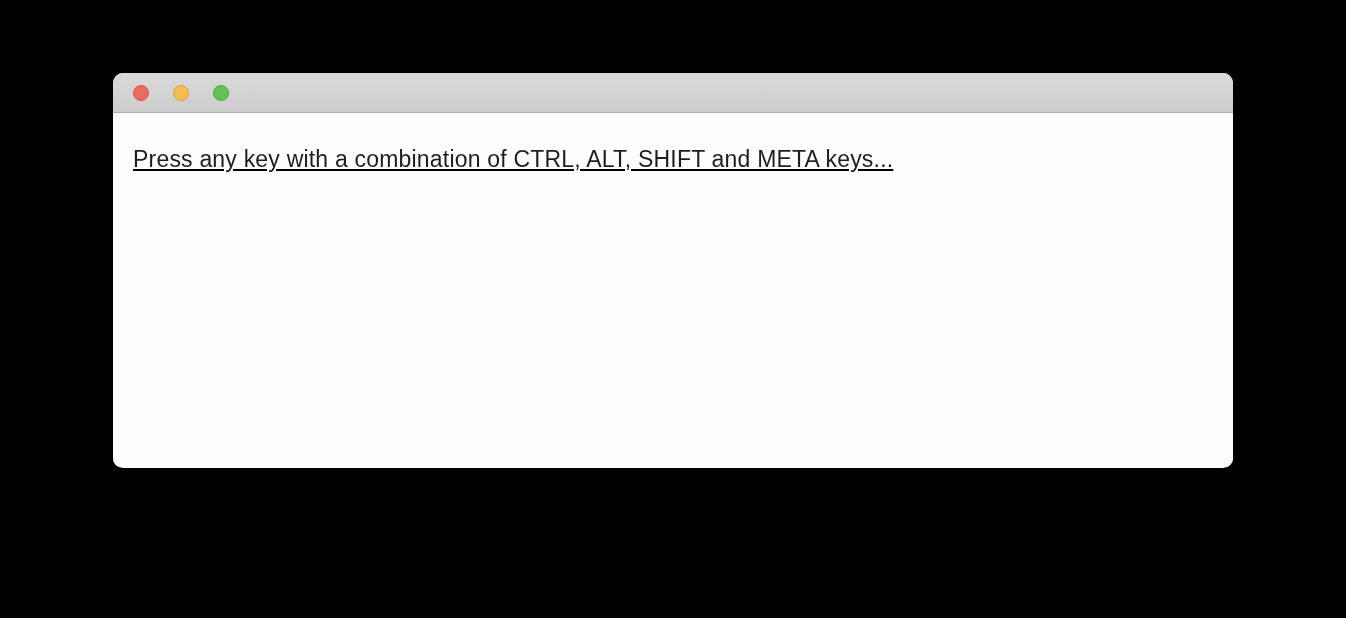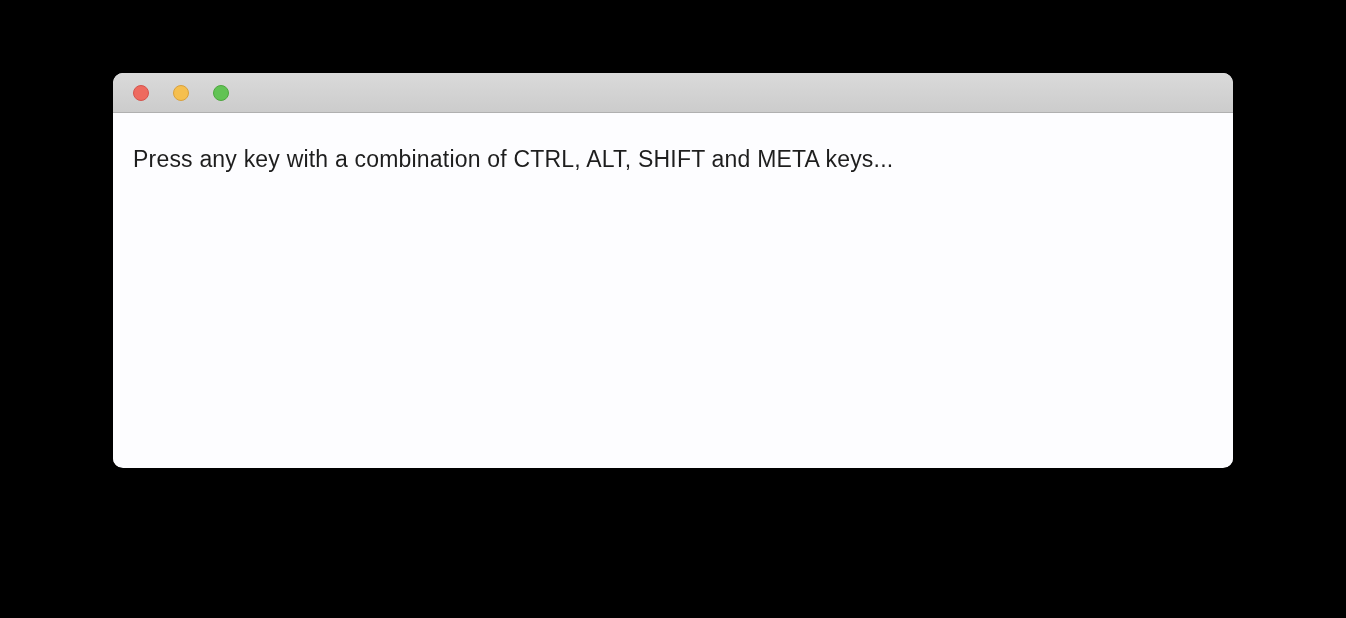--- a/index.html
+++ b/index.html
@@ -54,20 +54,21 @@
     }
 
     .dot.red    { background: #ee6a5f; border: 1px solid #d5544d; }
     .dot.yellow { background: #f5bf4f; border: 1px solid #d9a13d; }
     .dot.green  { background: #61c354; border: 1px solid #4ea73f; }
 
     .content {
       padding: 33px 12px 0 20px;
       height: calc(100% - 41px);
       background: #fdfdff;
+      text-decoration: underline;
     }
 
     .prompt-message {
       font-size: 23px;
       color: #1e1e1e;
       letter-spacing: 0.2px;
       line-height: 1.2;
       font-family: "Liberation Sans", sans-serif;
     }
   </style>

